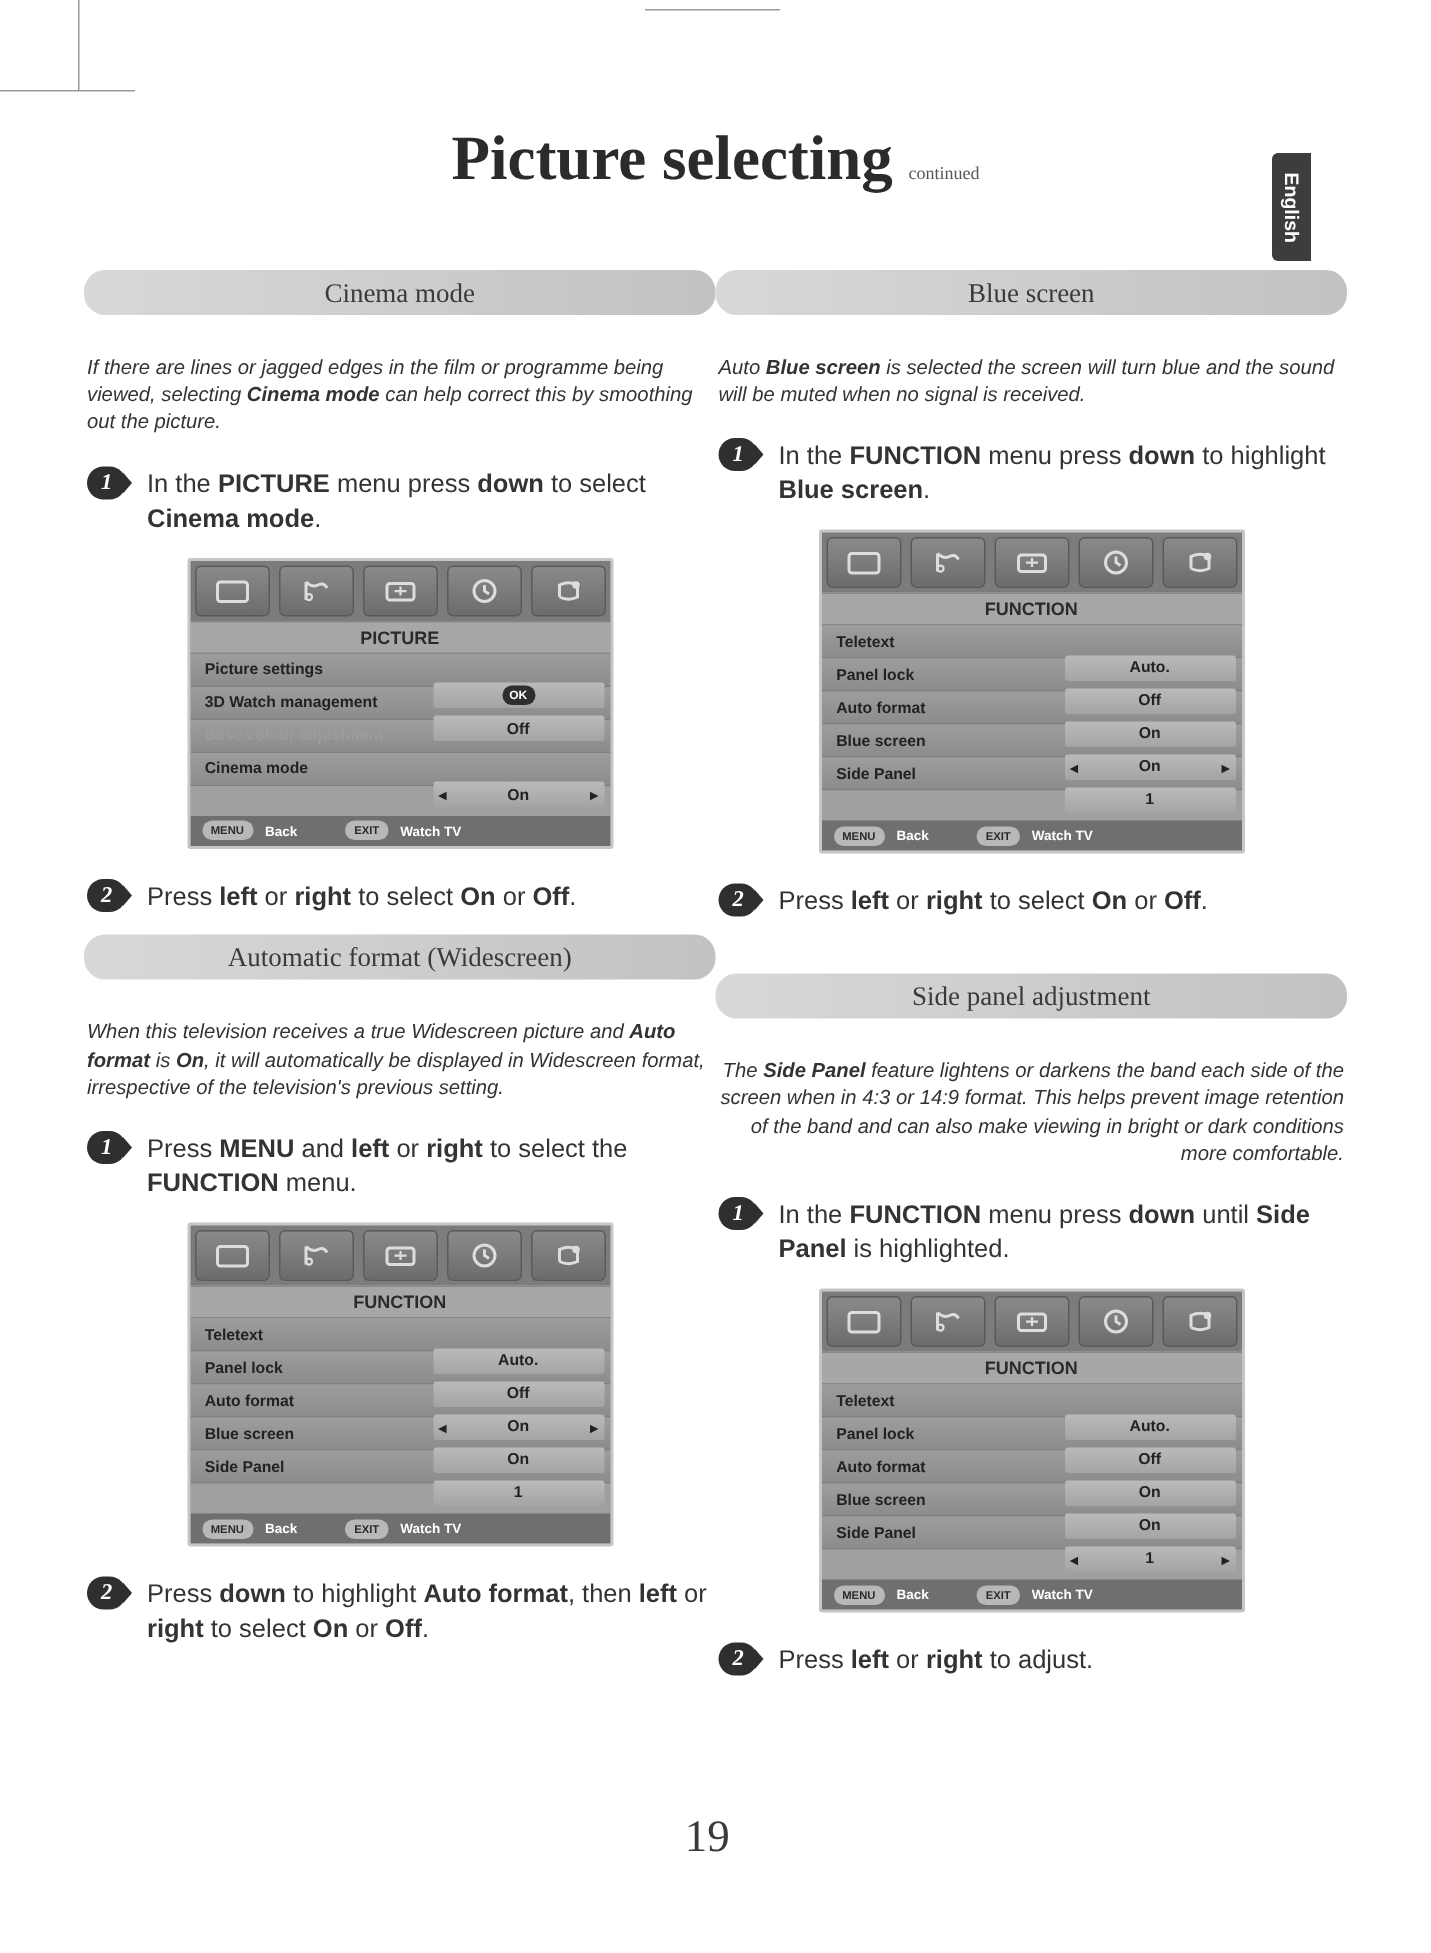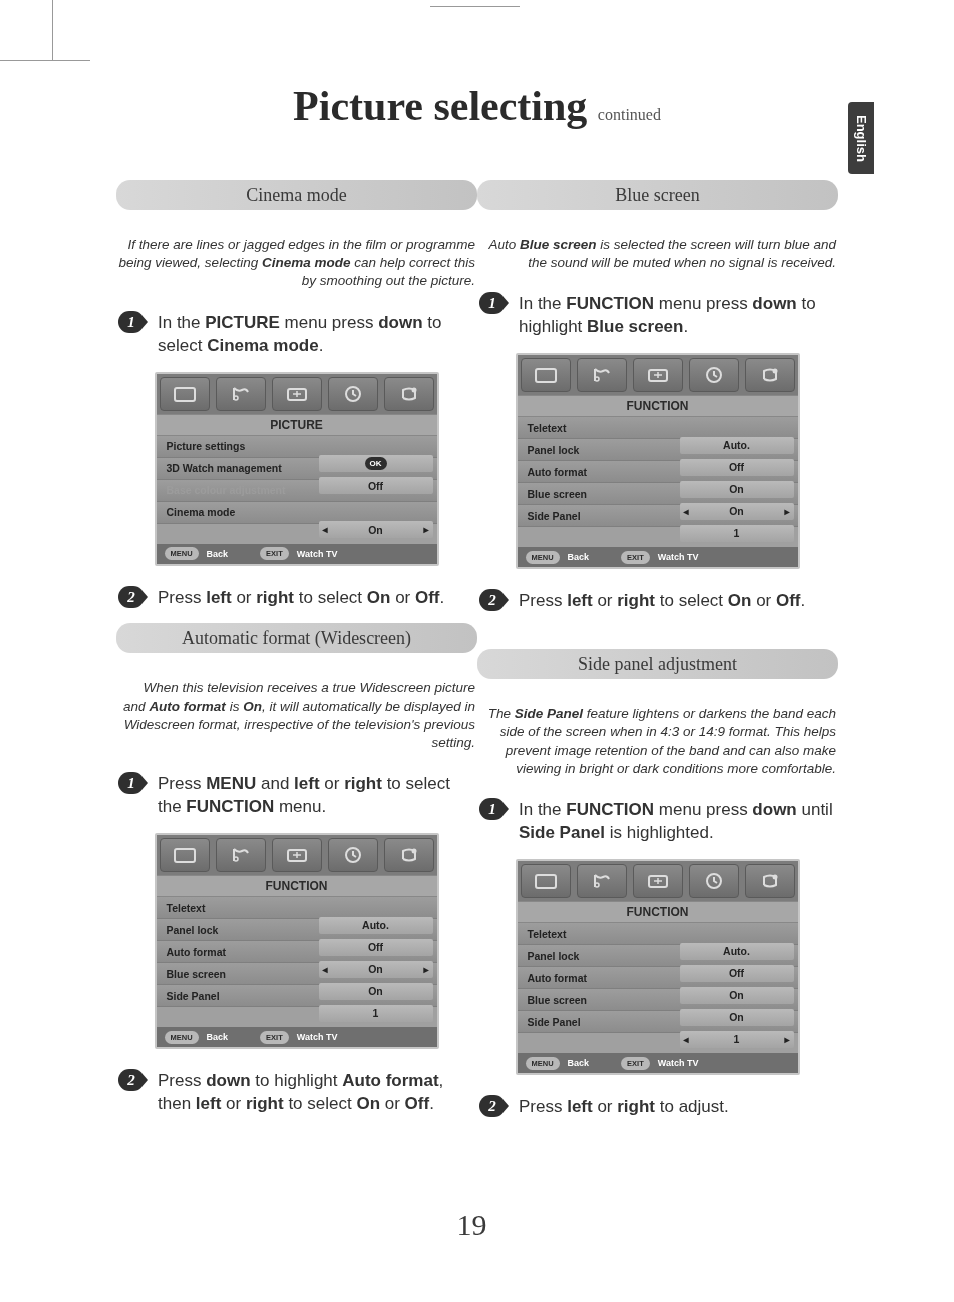--- a/index.html
+++ b/index.html
@@ -22,21 +22,21 @@
     margin-bottom: 46px;
   }
   .page-title .main {
     font-family: Georgia, 'Times New Roman', serif;
     font-size: 42px;
     font-weight: bold;
     color: #2b2b2b;
   }
   .page-title .cont {
     font-family: Georgia, 'Times New Roman', serif;
-    font-size: 16px;
+    font-size: 12px;
     color: #555;
     margin-left: 6px;
   }
   .lang-tab {
     position: absolute;
     top: 102px;
     right: 80px;
     width: 26px;
     height: 72px;
     background: #3d3d3d;
@@ -44,39 +44,39 @@
     font-size: 13px;
     font-weight: bold;
     writing-mode: vertical-rl;
     text-orientation: mixed;
     border-radius: 4px 0 0 4px;
     display:flex; align-items:center; justify-content:center;
   }
   .columns {
     display: flex;
     justify-content: space-between;
-    padding: 0 116px;
+    padding: 0 56px;
   }
   .col { flex: 1; }
   .section-header {
     background: linear-gradient(to right, #d8d8d8, #c2c2c2);
     border-radius: 14px;
     height: 30px;
     line-height: 30px;
     text-align: center;
     font-family: Georgia, serif;
     font-size: 18px;
     color: #3a3a3a;
     margin-bottom: 26px;
     margin-top: 4px;
   }
   .intro {
     font-style: italic;
     font-size: 13.5px;
-    text-align: right;
+    text-align: left;
     line-height: 1.35;
     color: #333;
     margin-bottom: 20px;
     padding: 0 2px;
   }
   .intro b { font-style: italic; font-weight: bold; }
 
   .step {
     display: flex;
     align-items: flex-start;

